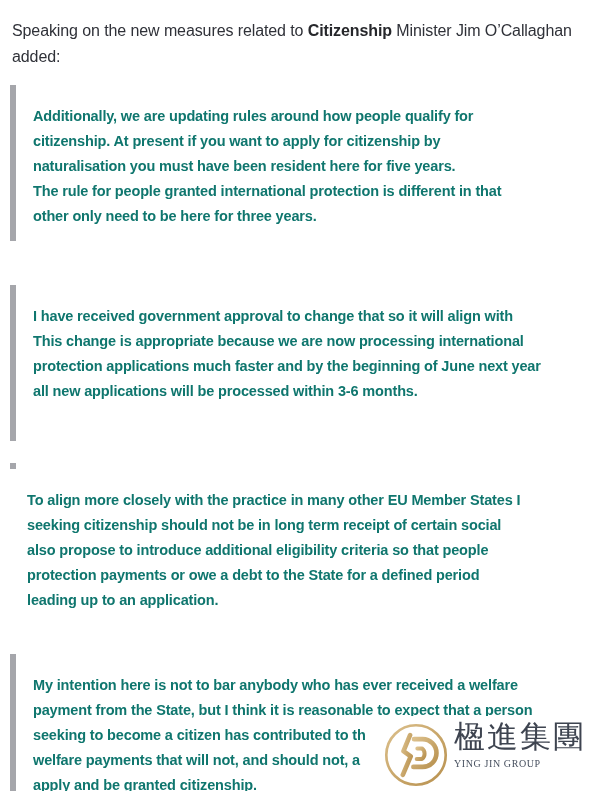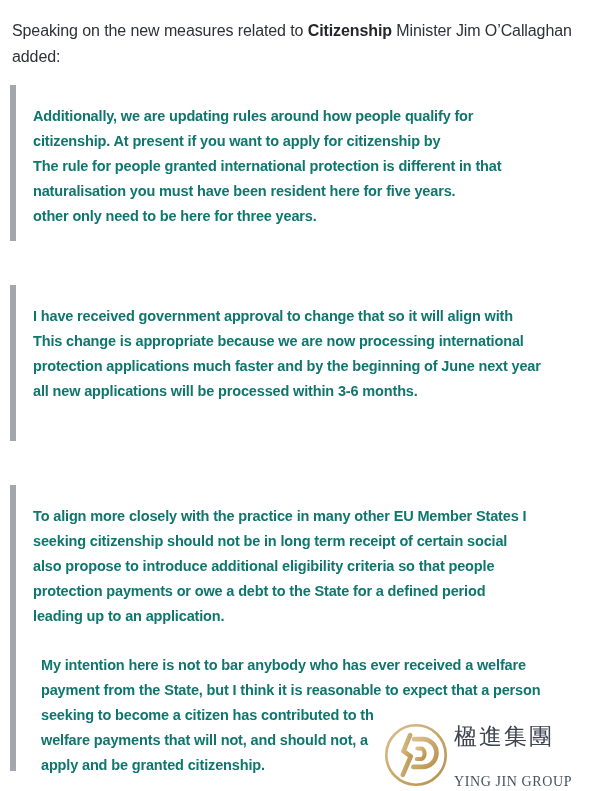--- a/index.html
+++ b/index.html
@@ -50,22 +50,22 @@
     line-height: 25px;
     font-size: 14.5px;
     font-weight: 700;
     color: #0f766e;
     letter-spacing: -0.15px;
     white-space: nowrap;
     overflow: hidden;
   }
   .q1 { top: 85px;  height: 156px; }
   .q2 { top: 285px; height: 156px; }
-  .q3 { top: 485px; height: 156px; }
-  .q4 { top: 634px; height: 137px; gap: 8px; }
+  .q3 { top: 463px; height: 156px; flex-direction: column; }
+  .q4 { top: 654px; height: 137px; }
   .q4 .quote-body { padding-bottom: 0; }
 
   .watermark {
     position: absolute;
     left: 383px;
     top: 716px;
     width: 218px;
     height: 75px;
     background: #ffffff;
     display: flex;
@@ -77,51 +77,50 @@
     width: 66px;
     height: 70px;
     margin-top: 4px;
   }
   .wm-text {
     margin-left: 5px;
     padding-top: 3px;
   }
   .wm-cn {
     font-family: "Liberation Serif", "DejaVu Serif", serif;
-    font-size: 23px;
+    font-size: 31px;
     line-height: 36px;
     letter-spacing: 2px;
     color: #3e4450;
     white-space: nowrap;
   }
   .wm-en {
     font-family: "Liberation Serif", "DejaVu Serif", serif;
-    font-size: 14px;
+    font-size: 10px;
     line-height: 18px;
     letter-spacing: 0.6px;
     color: #47505f;
     white-space: nowrap;
-    margin-top: 18px;
-    text-align: right;
+    margin-top: 0;
   }
 </style>
 </head>
 <body>
 
 <div class="page">
 
   <p class="intro"><span>Speaking on the new measures related to </span><b>Citizenship</b><span> Minister Jim O’Callaghan added:</span></p>
 
   <div class="quote q1">
     <div class="quote-bar"></div>
     <div class="quote-body">
       <div class="quote-line">Additionally, we are updating rules around how people qualify for</div>
       <div class="quote-line">citizenship. At present if you want to apply for citizenship by</div>
+      <div class="quote-line">naturalisation you must have been resident here for five years.</div>
       <div class="quote-line">The rule for people granted international protection is different in that</div>
-      <div class="quote-line">naturalisation you must have been resident here for five years.</div>
       <div class="quote-line">other only need to be here for three years.</div>
     </div>
   </div>
 
   <div class="quote q2">
     <div class="quote-bar"></div>
     <div class="quote-body">
       <div class="quote-line">I have received government approval to change that so it will align with</div>
       <div class="quote-line">This change is appropriate because we are now processing international</div>
       <div class="quote-line">protection applications much faster and by the beginning of June next year</div>

